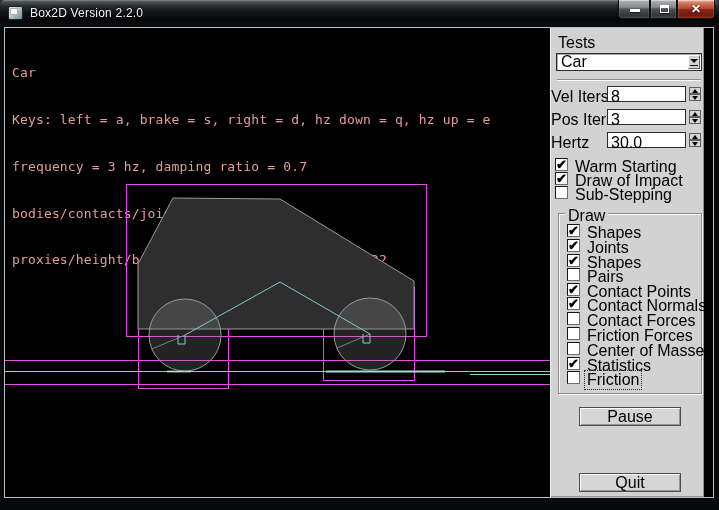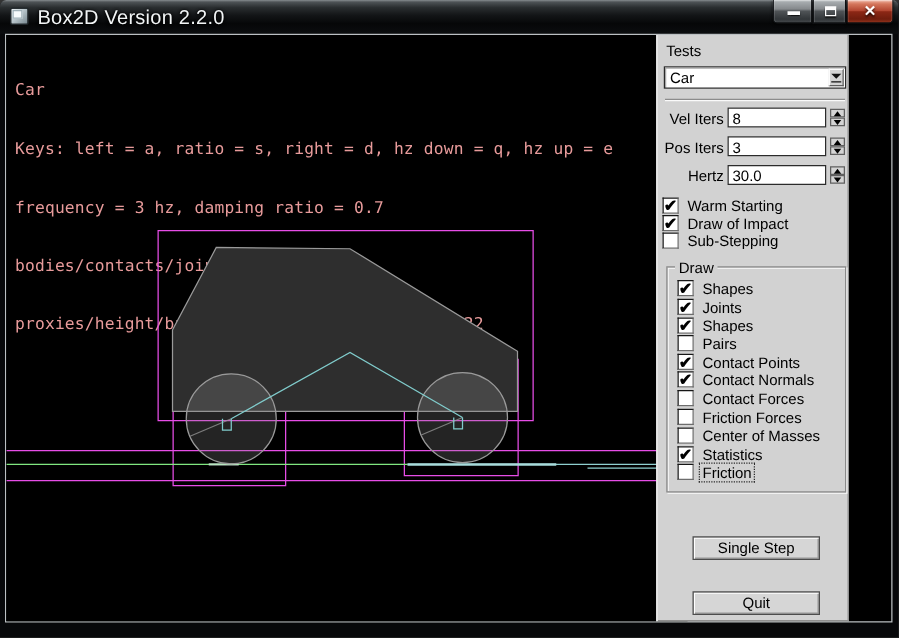--- a/index.html
+++ b/index.html
@@ -18,21 +18,21 @@
   .win-icon {
     position: absolute; left: 8px; top: 6px; width: 15px; height: 14px;
     background: linear-gradient(135deg,#e8eef1 0%,#b9c6cc 45%,#77878f 100%);
     border: 1px solid #20272b; border-radius: 2px;
   }
   .win-icon::after {
     content:""; position:absolute; left:1px; top:1px; width:6px; height:5px;
     background:#f6fafc; border:1px solid #9fb0b8;
   }
   .win-title {
-    position: absolute; left: 30px; top: 6px; font-size: 16px; color: #f2f5f6;
+    position: absolute; left: 30px; top: 6px; font-size: 12px; color: #f2f5f6;
     text-shadow: 0 1px 3px #000, 0 0 2px #000; letter-spacing: .2px; white-space: nowrap;
   }
   .cap-btn { position: absolute; top: 0; height: 19px; border: 1px solid #101214; border-top: none;
     box-shadow: inset 0 1px 0 rgba(255,255,255,.45), inset 1px 0 0 rgba(255,255,255,.12), inset -1px 0 0 rgba(255,255,255,.12), 0 1px 2px rgba(0,0,0,.6); }
   .cap-btn.min { left: 618px; width: 32px; border-radius: 0 0 2px 4px;
     background: linear-gradient(180deg,#b0b5b8 0%,#85898c 40%,#4f5356 50%,#323639 85%,#44484b 100%); }
   .cap-btn.max { left: 650px; width: 27px; border-radius: 0;
     background: linear-gradient(180deg,#b0b5b8 0%,#85898c 40%,#4f5356 50%,#323639 85%,#44484b 100%); }
   .cap-btn.close { left: 677px; width: 38px; border-radius: 0 0 4px 2px;
     background: linear-gradient(180deg,#f0b5a4 0%,#d4765c 18%,#b24530 48%,#8c2715 52%,#701d0d 85%,#92331d 100%); }
@@ -44,37 +44,37 @@
     position: absolute; left: 4px; top: 27px; width: 710px; height: 471px;
     border: 1px solid #bbc0c3; background: #000;
   }
   
   .canvas { position: absolute; left: 0; top: 0; width: 545px; height: 469px; background: #000; overflow: hidden; }
   .info-text { position: absolute; left: 7px; top: 6px; color: #e89b9b;
     font: 13px/15.6px "DejaVu Sans Mono", monospace; letter-spacing: .15px; white-space: pre; }
   .canvas svg { position: absolute; left: 0; top: 0; }
   
   .sidebar {
-    position: absolute; left: 520px; top: 0; width: 154px; height: 469px;
+    position: absolute; left: 545px; top: 0; width: 154px; height: 469px;
     background: #d2d2d2; border-left: 1px solid #f5f5f5; color: #000;
     box-shadow: inset -1px 0 0 #8f8f8f, inset 0 -1px 0 #8f8f8f;
-    font-size: 12px;
+    font-size: 16px;
   }
   .tests-label { position: absolute; left: 7px; top: 6px; }
   .dropdown { position: absolute; left: 5px; top: 25px; width: 146px; height: 18px;
     background: #fff; border: 1px solid #2b2b2b; box-shadow: inset 1px 1px 0 #a8a8a8; }
   .dropdown .value { position: absolute; left: 4px; top: 1px; line-height: 14px; }
   .dd-btn { position: absolute; right: 1px; top: 1px; width: 12px; height: 14px;
     background: #d4d4d4; border: 1px solid; border-color: #fbfbfb #5f5f5f #5f5f5f #fbfbfb; }
   .dd-btn::before { content:""; position:absolute; left:1px; top:3px; border:4px solid transparent; border-top:4px solid #101010; border-bottom:none; }
   .dd-btn::after  { content:""; position:absolute; left:1px; top:9px; width:8px; height:1px; background:#101010; }
   .sep { position: absolute; left: 6px; top: 51px; width: 144px; height: 2px;
     border-top: 1px solid #8c8c8c; border-bottom: 1px solid #fafafa; }
   .spin-row { position: absolute; left: 0; width: 154px; height: 17px; }
-  .spin-label { position: absolute; left: 0; top: 2px; width: 53px; text-align: right; white-space: nowrap; }
+  .spin-label { position: absolute; left: 0; top: 2px; width: 53px; text-align: left; white-space: nowrap; }
   .spin-input { position: absolute; left: 56px; top: 0; width: 79px; height: 16px;
     background: #fff; border: 1px solid #2b2b2b; padding: 1px 0 0 3px; }
   .spinner { position: absolute; left: 138px; top: 1px; width: 12px; height: 14px; }
   .sp-up, .sp-down { position: absolute; left: 0; width: 12px; height: 7px;
     background: #d4d4d4; border: 1px solid #5f5f5f; }
   .sp-up { top: 0; }  .sp-down { top: 7px; }
   .sp-up::after { content:""; position:absolute; left:2px; top:1px; border:3px solid transparent; border-bottom:4px solid #000; border-top:none; }
   .sp-down::after { content:""; position:absolute; left:2px; top:1px; border:3px solid transparent; border-top:4px solid #000; border-bottom:none; }
   .cb-row { position: absolute; height: 13px; white-space: nowrap; }
   .cb-box { position: absolute; left: 0; top: 0; width: 13px; height: 13px; background: #fff;
@@ -108,21 +108,21 @@
     <div class="cap-btn close">
       <span class="glyph-close">✕</span>
     </div>
   </div>
 
   <div class="client">
 
     <div class="canvas">
       <div class="info-text">
         <div>Car</div>
-        <div>Keys: left = a, ratio = s, right = d, hz down = q, hz up = e</div>
+        <div>Keys: left = a, brake = s, right = d, hz down = q, hz up = e</div>
         <div>frequency = 3 hz, damping ratio = 0.7</div>
         <div>bodies/contacts/joints = 31/7/24</div>
         <div>proxies/height/balance/quality = 55/7/1/11.0522</div>
       </div>
       <svg width="545" height="469" viewBox="0 0 545 469">
 
         <line x1="0" y1="332.5" x2="545" y2="332.5" stroke="#e64de6"></line>
         <line x1="0" y1="356.5" x2="545" y2="356.5" stroke="#e64de6"></line>
 
         <rect x="121.5" y="156.5" width="300" height="152" fill="none" stroke="#e64de6"></rect>
@@ -240,18 +240,18 @@
       </div>
       <div class="cb-row" style="left:16px;top:329px">
         <span class="cb-box on"></span>
         <span class="cb-label">Statistics</span>
       </div>
       <div class="cb-row" style="left:16px;top:343px">
         <span class="cb-box"></span>
         <span class="cb-label cb-focus">Friction</span>
       </div>
 
-      <div class="glui-btn" style="top:401px">Single Step</div>
+      <div class="glui-btn" style="top:379px">Pause</div>
       <div class="glui-btn" style="top:445px">Quit</div>
 
     </div>
   </div>
 </div>
 
 </body></html>

